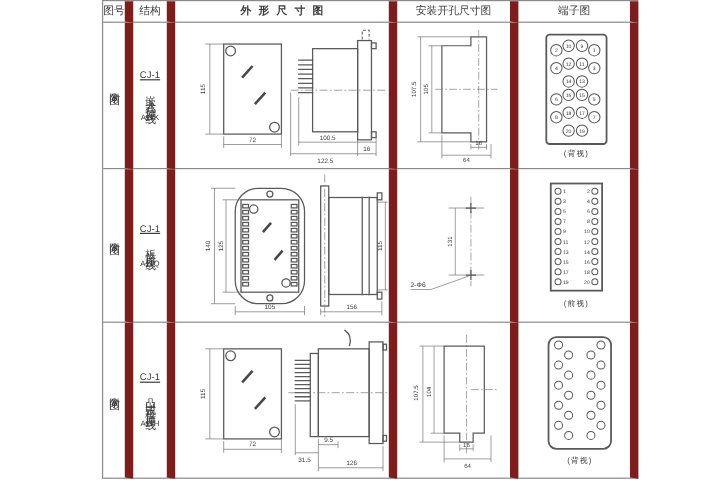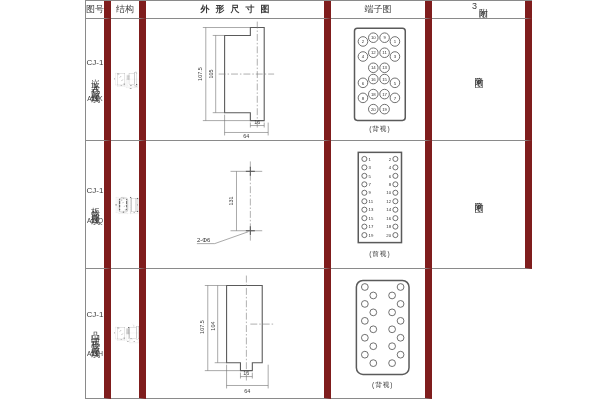--- a/index.html
+++ b/index.html
@@ -8,21 +8,21 @@
   .tbl{position:absolute;left:85px;top:0;width:446px;height:398px;
        display:grid;grid-template-columns:25px 35px 185px 101px 100px;
        grid-template-rows:18px 122px 128px 130px;
        border-left:1px solid #8a8a8a;border-top:1px solid #8a8a8a;}
   .c{border-right:7px solid #7f1d1d;border-bottom:1px solid #8a8a8a;
      display:flex;align-items:center;justify-content:center;overflow:hidden;box-sizing:border-box;}
   .hd{font-size:9px;white-space:nowrap;}
   .sp5{letter-spacing:6px;text-indent:6px;font-weight:bold;}
   .vtx{writing-mode:vertical-rl;text-orientation:upright;font-size:9px;letter-spacing:3px;line-height:1;}
   .struct{flex-direction:column;justify-content:center;gap:5px;padding:4px 0;}
-  .model{font-size:8px;}
+  .model{font-size:8px;text-decoration:underline;}
   .code{font-size:6.5px;}
   svg{display:block;}
   .d{stroke:#5a5a5a;fill:none;stroke-width:1.1;stroke-linecap:square;stroke-linejoin:miter;}
   .dt{stroke:#5a5a5a;fill:none;stroke-width:1.6;}
   .dm{stroke:#6f6f6f;fill:none;stroke-width:0.6;}
   .cl{stroke:#7a7a7a;fill:none;stroke-width:0.6;stroke-dasharray:7 2 1.5 2;}
   .dash{stroke:#5a5a5a;fill:none;stroke-width:0.9;stroke-dasharray:2.5 1.8;}
   .sl{stroke:#474747;fill:none;stroke-width:2.2;}
   .ts{fill:#3c3c3c;font-size:5.5px;text-anchor:middle;}
   .tl{fill:#3c3c3c;font-size:7px;text-anchor:middle;letter-spacing:1px;}
@@ -32,20 +32,21 @@
   .tne{fill:#333;font-size:4.6px;text-anchor:end;}
 </style>
 </head>
 <body>
 
 <div class="tbl">
 
   <div class="c hd">图号</div>
   <div class="c hd">结构</div>
   <div class="c hd sp5">外形尺寸图</div>
+  <div class="c hd">安装开孔尺寸图</div>
   <div class="c hd">端子图</div>
 
   <div class="c">
     <span class="vtx">附图3</span>
   </div>
   <div class="c struct">
     <span class="model">CJ-1</span>
     <span class="vtx">嵌入式后接线</span>
     <span class="code">A11K</span>
   </div>

